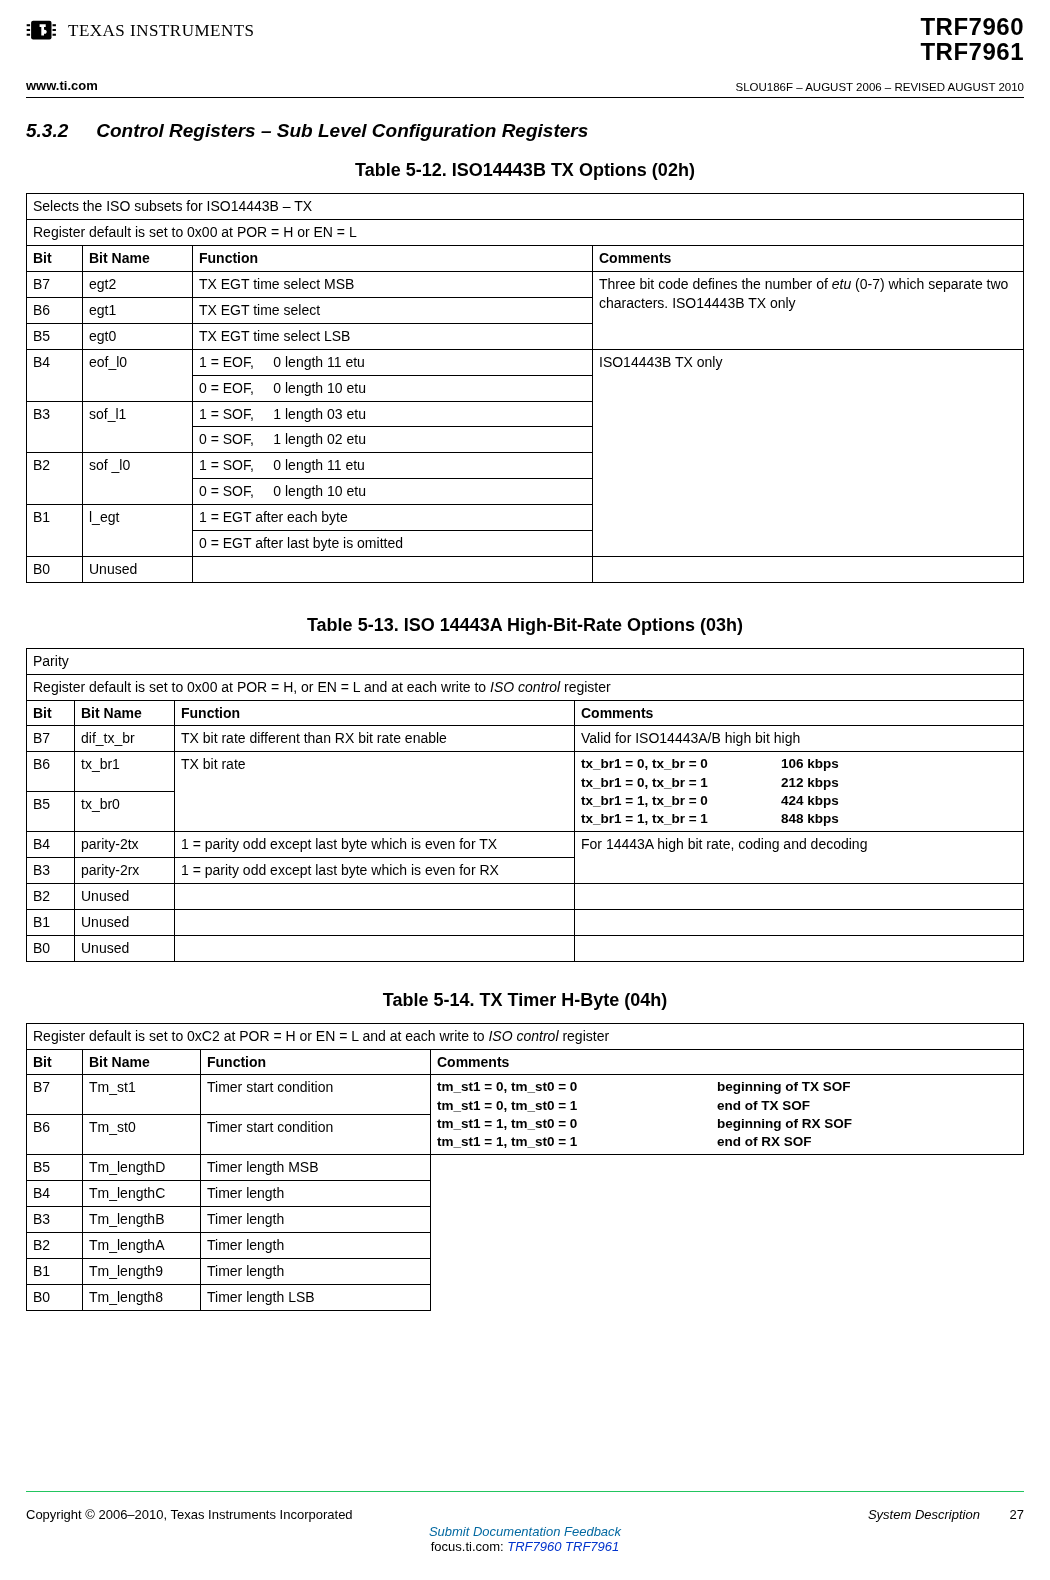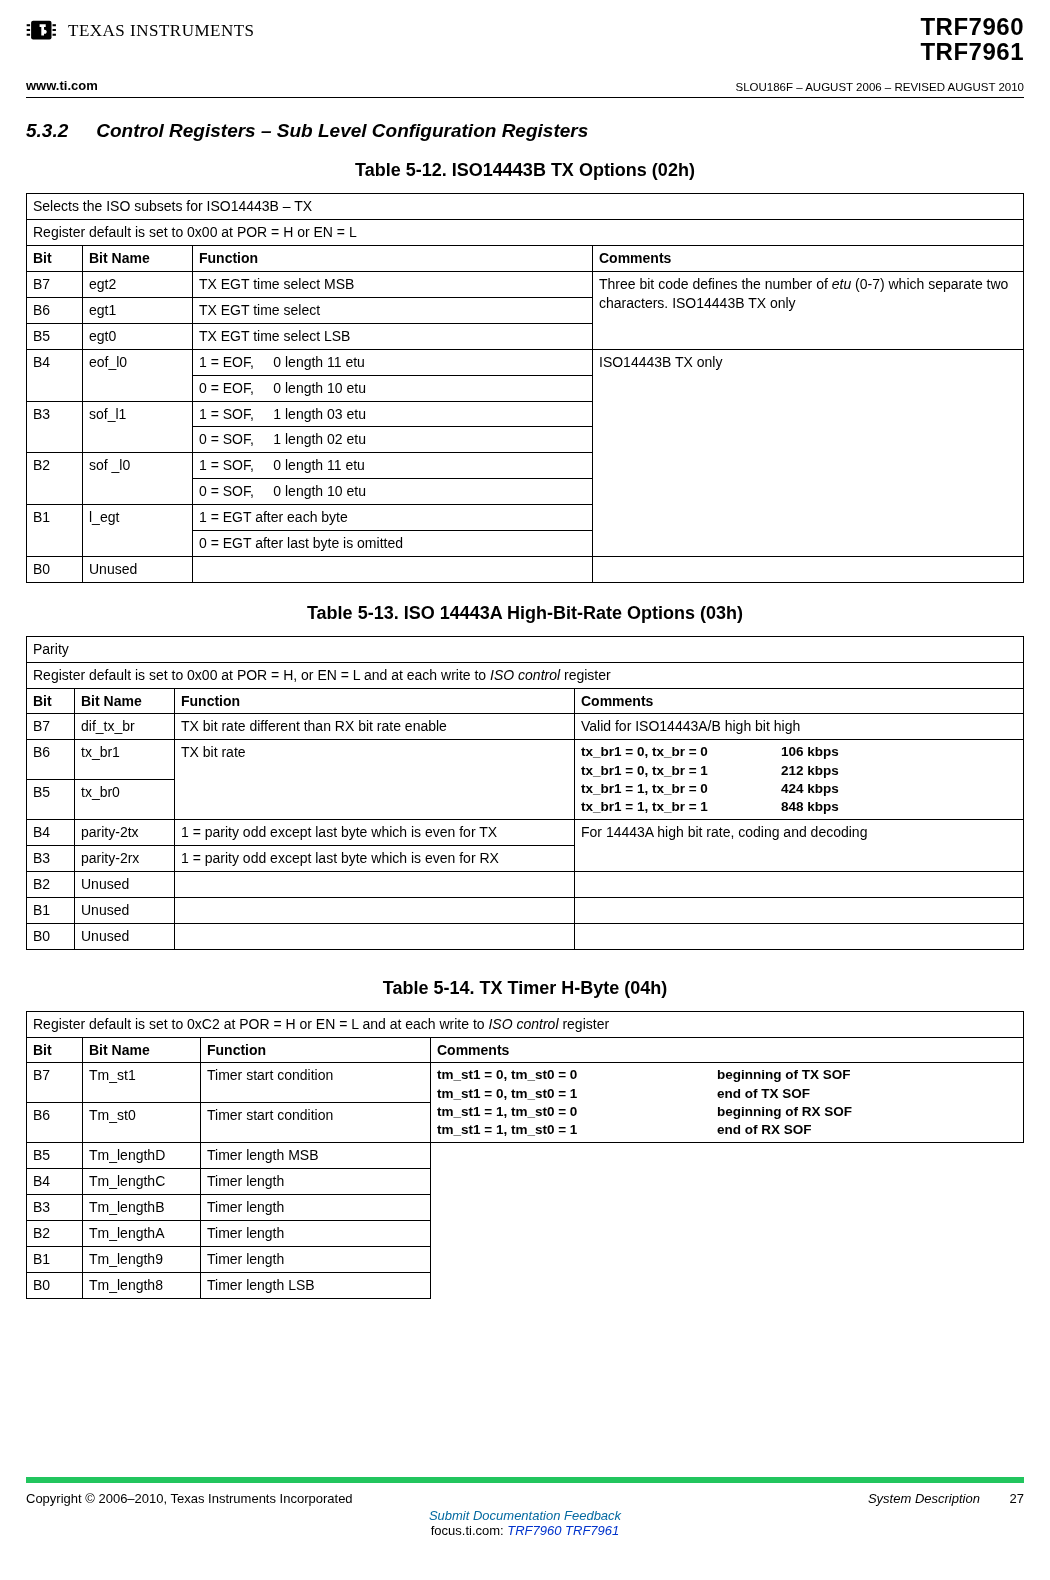--- a/index.html
+++ b/index.html
@@ -77,23 +77,23 @@
     vertical-align: top;
     line-height: 1.35;
   }
   table.reg th { font-weight: 700; margin-left: 11px; }
   .mono2col { display: flex; font-weight: bold; }
   .mono2col .c1 { min-width: 200px; }
   .small { font-size: 13.5px; }
   
   .ftr {
     position: absolute;
-    left: 26px; right: 26px; bottom: 42px;
-    border-top: 6px solid #22c55e;
-    padding-top: 8px;
+    left: 26px; right: 26px; bottom: 26px;
+    border-top: 1px solid #22c55e;
+    padding-top: 15px;
     font-size: 13px;
   }
   .ftr-row1 {
     display: flex;
     justify-content: space-between;
   }
   .ftr-center {
     text-align: center;
     margin-top: 2px;
   }
@@ -210,21 +210,21 @@
         </tr>
     <tr>
       <td>B0</td>
       <td>Unused</td>
       <td></td>
       <td></td>
     </tr>
   </tbody>
     </table>
 
-  <div class="tcaption" style="margin-top:20px">Table 5-13. ISO 14443A High-Bit-Rate Options (03h)</div>
+  <div class="tcaption" style="margin-top:32px">Table 5-13. ISO 14443A High-Bit-Rate Options (03h)</div>
   <table class="reg">
     <colgroup>
         <col style="width:48px">
         <col style="width:100px">
         <col style="width:400px">
         <col>
       </colgroup>
     <tbody>
         <tr>
           <td colspan="4">Parity</td>

